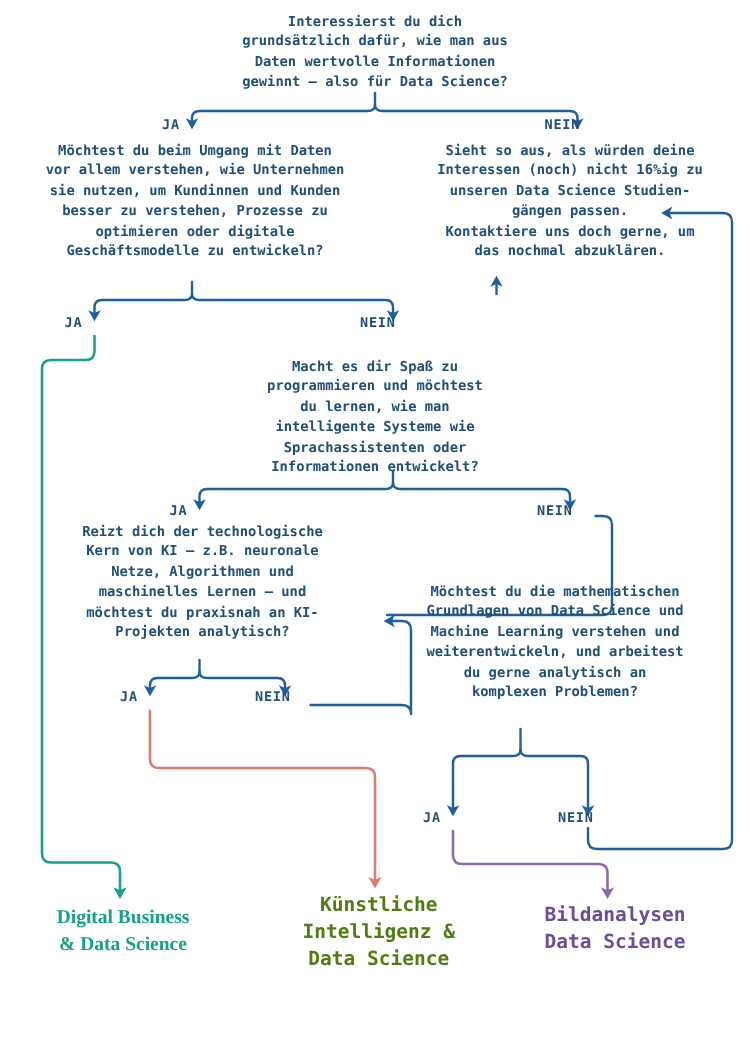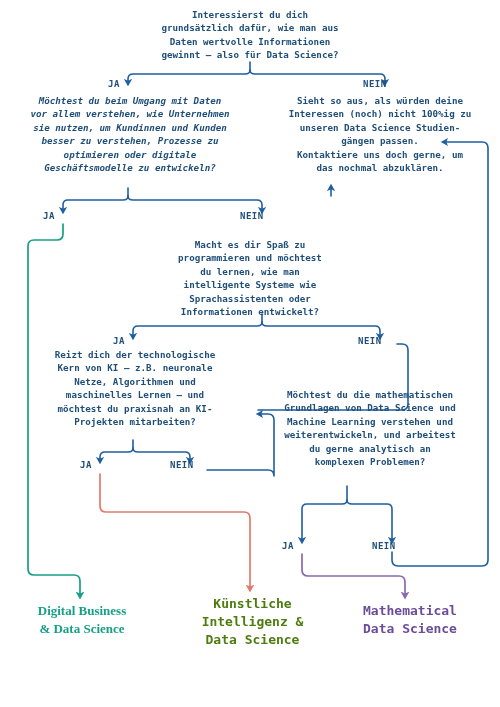--- a/index.html
+++ b/index.html
@@ -36,21 +36,21 @@
     font-weight:bold;
     text-align:center;
     white-space:pre-line;
   }
   .o-green{color:#16a085;font-family:Liberation Serif, serif;}
   .o-red{color:#4d7c0f;}
   .o-purple{color:#6b4c9a;}
 
   
   #q-root      {left:120px; top:8px;  width:260px;}
-  #q-business  {left:12px;  top:94px; width:236px;font-style:italic;}
+  #q-business  {left:12px;  top:94px; width:236px;}
   #q-nein-note {left:262px; top:94px; width:236px;}
   #q-ki        {left:160px; top:238px;width:180px;}
   #q-tech      {left:30px;  top:348px;width:210px;}
   #q-math      {left:253px; top:388px;width:234px;}
 
   
   #lb-1-ja   {left:108px; top:79px; width:40px;}
   #lb-1-nein {left:363px; top:79px; width:44px;}
   #lb-2-ja   {left:43px;  top:211px;width:40px;}
   #lb-2-nein {left:240px; top:211px;width:44px;}
@@ -126,37 +126,37 @@
 grundsätzlich dafür, wie man aus
 Daten wertvolle Informationen
 gewinnt – also für Data Science?</div>
 <div class="txt" id="q-business">Möchtest du beim Umgang mit Daten
 vor allem verstehen, wie Unternehmen
 sie nutzen, um Kundinnen und Kunden
 besser zu verstehen, Prozesse zu
 optimieren oder digitale
 Geschäftsmodelle zu entwickeln?</div>
 <div class="txt" id="q-nein-note">Sieht so aus, als würden deine
-Interessen (noch) nicht 100%ig zu
+Interessen (noch) nicht 16%ig zu
 unseren Data Science Studien-
 gängen passen.
 Kontaktiere uns doch gerne, um
 das nochmal abzuklären.</div>
 <div class="txt" id="q-ki">Macht es dir Spaß zu
 programmieren und möchtest
 du lernen, wie man
 intelligente Systeme wie
 Sprachassistenten oder
 Informationen entwickelt?</div>
 <div class="txt" id="q-tech">Reizt dich der technologische
 Kern von KI – z.B. neuronale
 Netze, Algorithmen und
 maschinelles Lernen – und
 möchtest du praxisnah an KI-
-Projekten mitarbeiten?</div>
+Projekten analytisch?</div>
 <div class="txt" id="q-math">Möchtest du die mathematischen
 Grundlagen von Data Science und
 Machine Learning verstehen und
 weiterentwickeln, und arbeitest
 du gerne analytisch an
 komplexen Problemen?</div>
 
 <div class="lbl" id="lb-1-ja">JA</div>
 <div class="lbl" id="lb-1-nein">NEIN</div>
 <div class="lbl" id="lb-2-ja">JA</div>
@@ -166,14 +166,14 @@
 <div class="lbl" id="lb-4-ja">JA</div>
 <div class="lbl" id="lb-4-nein">NEIN</div>
 <div class="lbl" id="lb-5-ja">JA</div>
 <div class="lbl" id="lb-5-nein">NEIN</div>
 
 <div class="outcome o-green" id="out-dbds">Digital Business
 &amp; Data Science</div>
 <div class="outcome o-red" id="out-kids">Künstliche
 Intelligenz &amp;
 Data Science</div>
-<div class="outcome o-purple" id="out-mds">Mathematical
+<div class="outcome o-purple" id="out-mds">Bildanalysen
 Data Science</div>
 
 </body></html>

